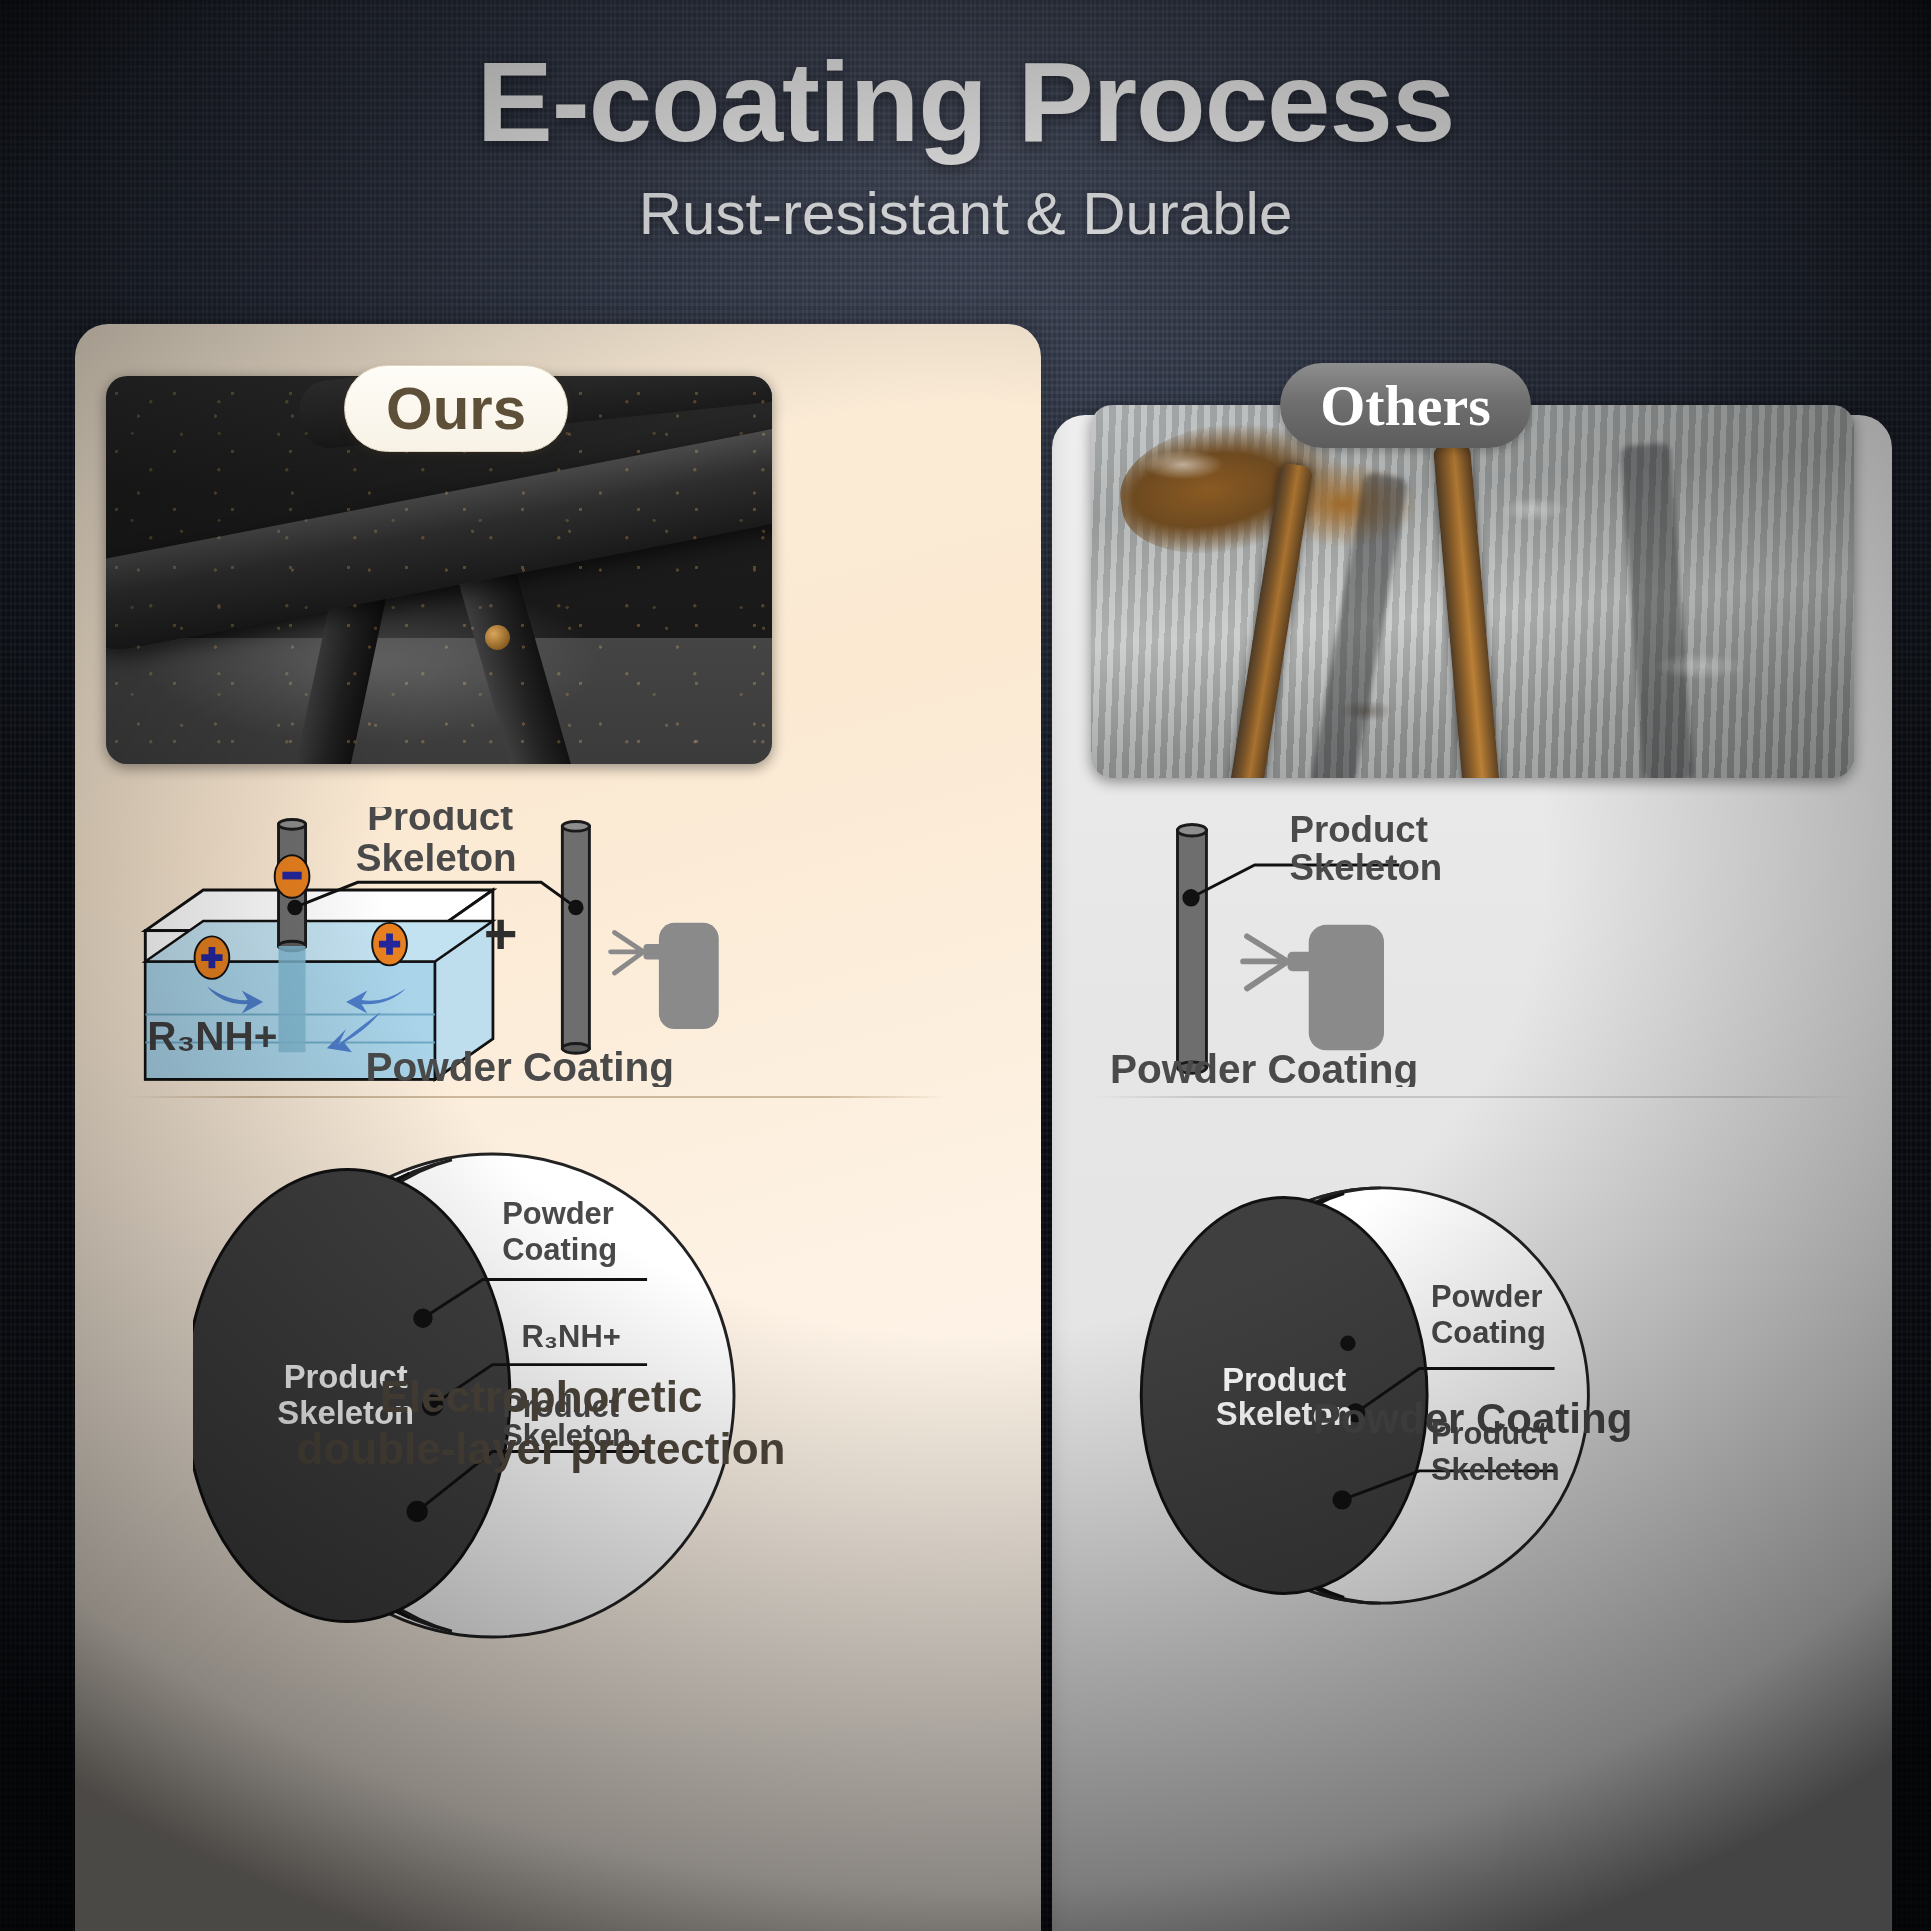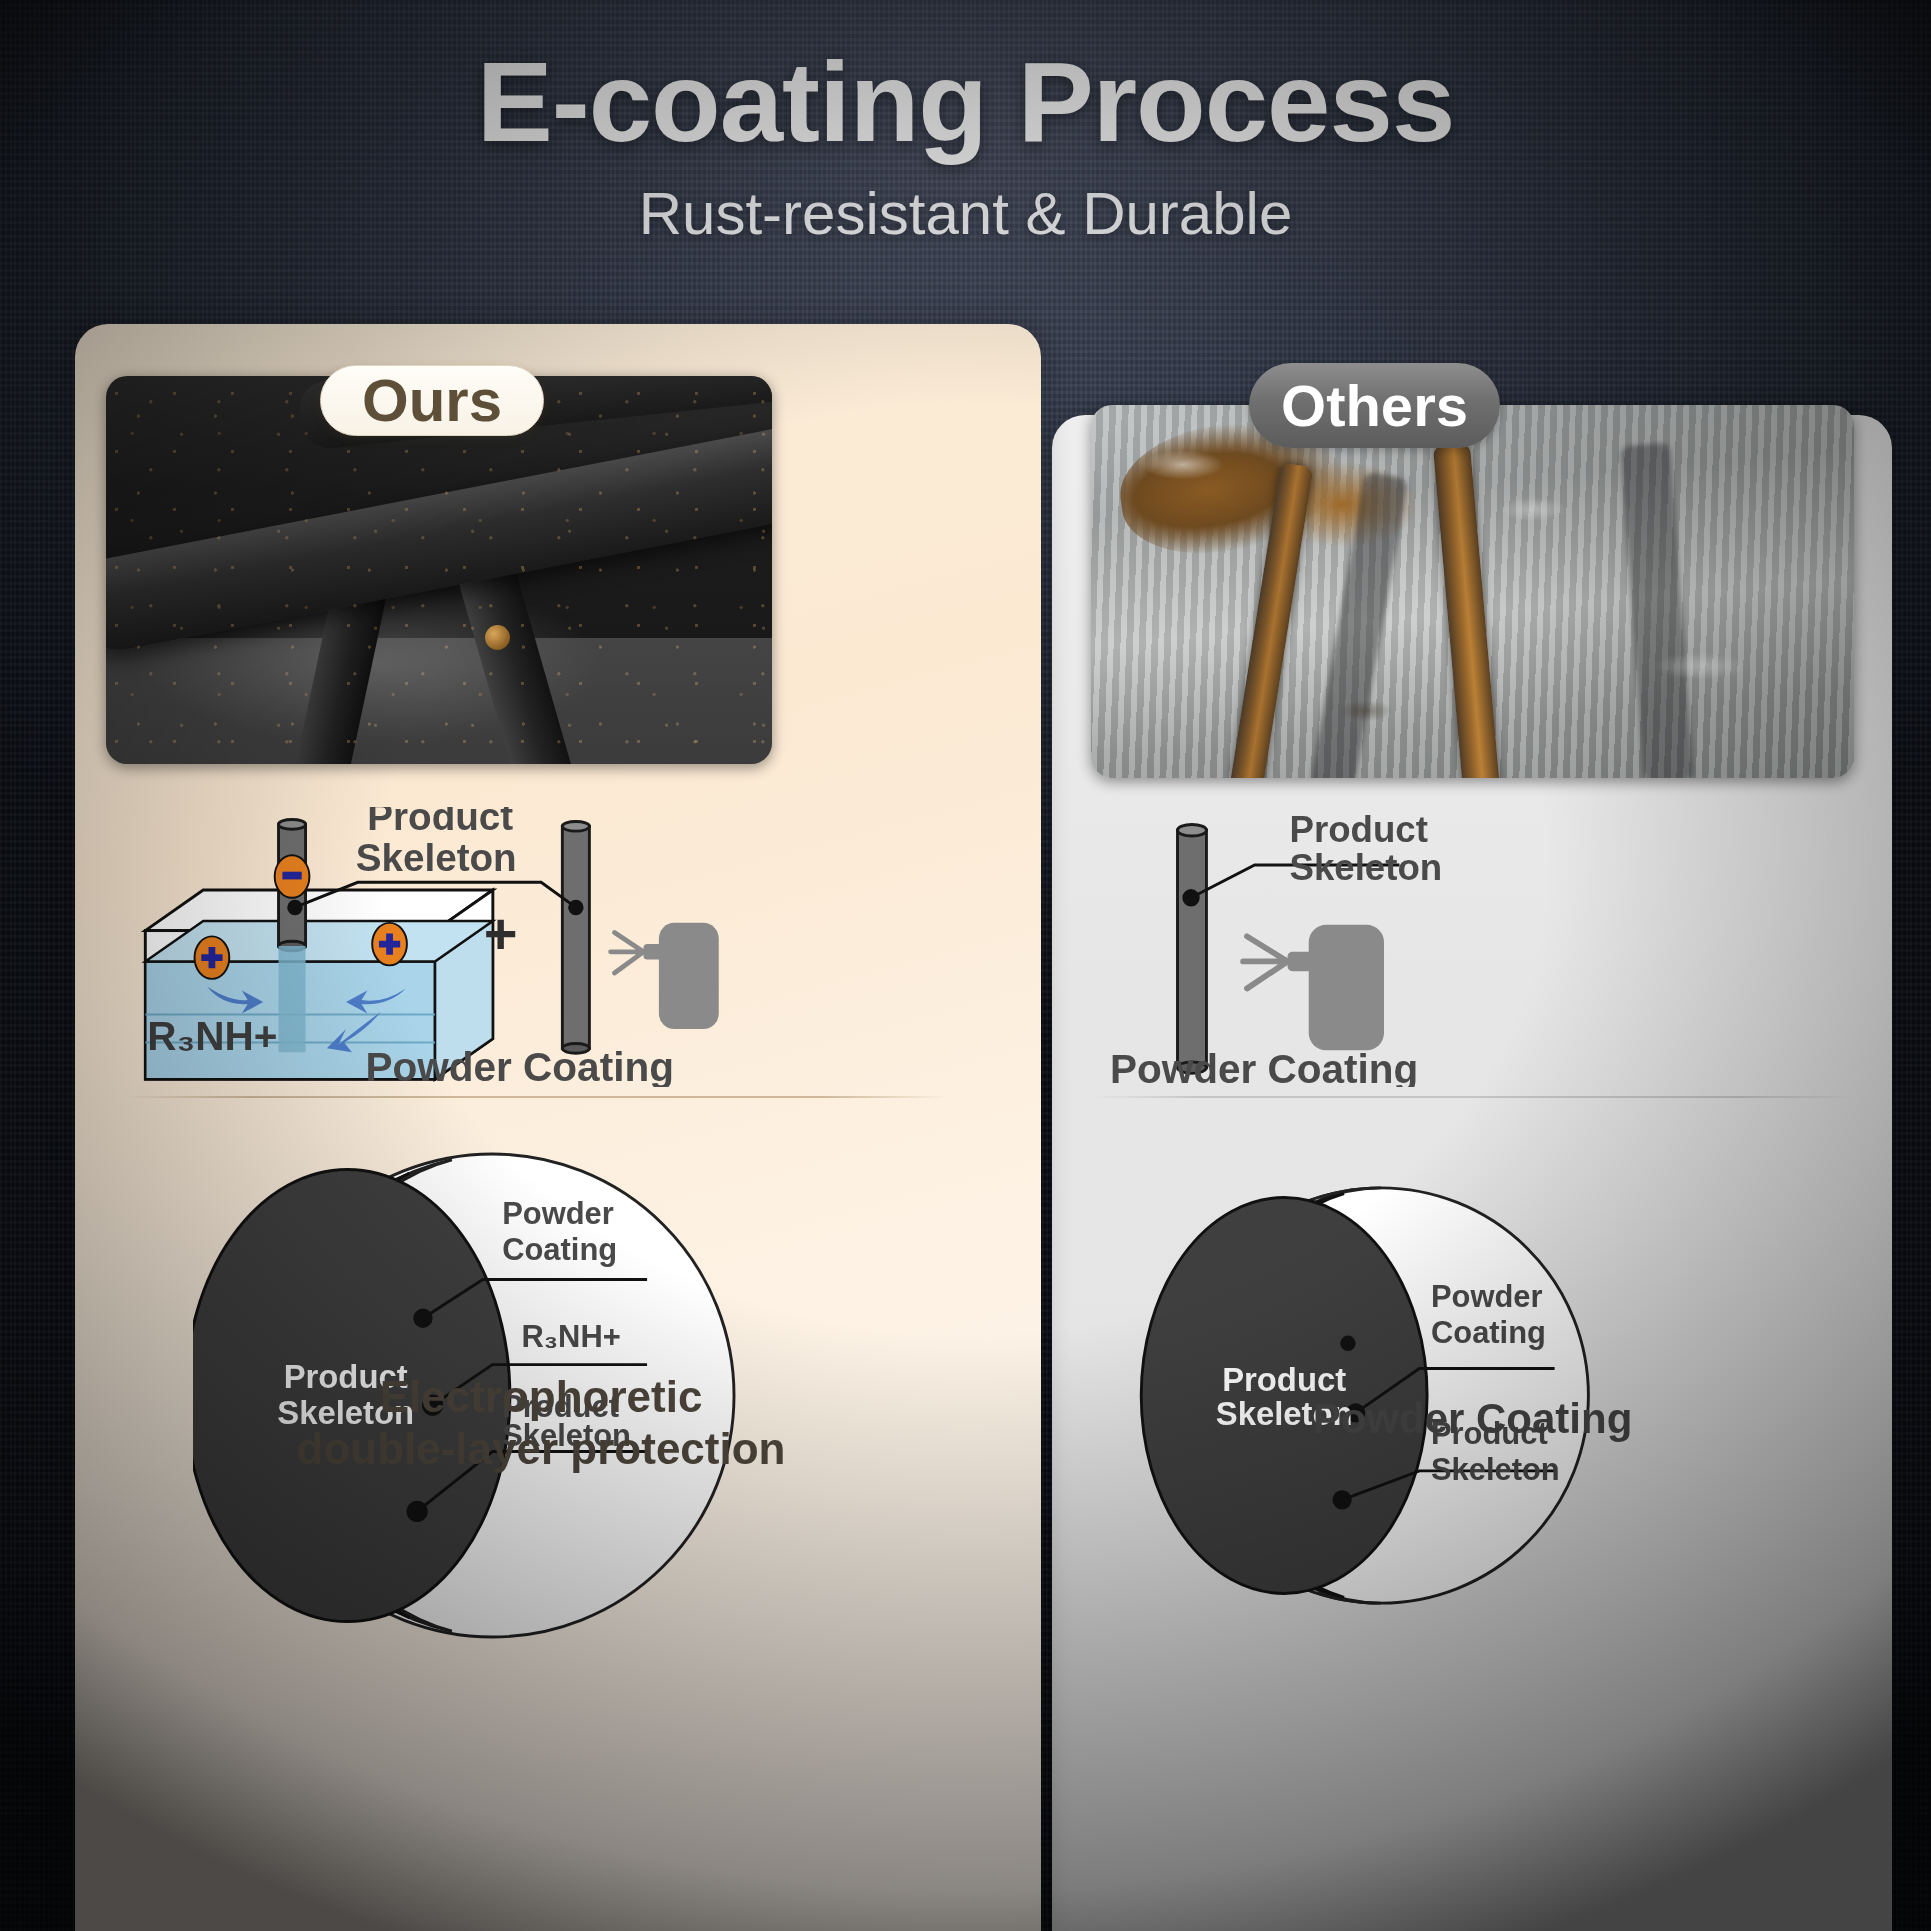--- a/index.html
+++ b/index.html
@@ -65,33 +65,34 @@
 
   
   .badge {
     position: absolute;
     display: flex; align-items: center; justify-content: center;
     font-weight: bold;
     border-radius: 58px;
     z-index: 20;
   }
   #badge-ours {
-    left: 320px; top: 41px; width: 224px; height: 71px;
+    left: 344px; top: 41px; width: 224px; height: 87px;
     background: linear-gradient(180deg, #fffdf8 0%, #f8f2e6 100%);
     color: #5d4f38;
     font-size: 60px;
     border: 1.9px solid #e2d6c0;
     box-shadow: 0 2.9px 9.7px rgba(90,70,40,0.18);
   }
   #badge-others {
-    left: 1249px; top: 39px; width: 251px; height: 85px;
+    left: 1280px; top: 39px; width: 251px; height: 85px;
     background: linear-gradient(180deg, #8e8e8e 0%, #6f6f6f 45%, #5c5c5c 100%);
     color: #ffffff;
     font-size: 58px;
     box-shadow: 0 2.9px 9.7px rgba(0,0,0,0.25);
+    font-family: Liberation Serif, serif;
   }
 
   
   .photo { position: absolute; border-radius: 21px; overflow: hidden; }
   #photo-ours {
     left: 106px; top: 52px; width: 666px; height: 388px;
     background:
       radial-gradient(ellipse 328px 116px at 40% 74%, rgba(120,120,120,0.55), rgba(0,0,0,0) 70%),
       linear-gradient(180deg, #2b2b2b 0%, #1d1d1d 30%, #151515 100%);
     box-shadow: 0 3.9px 13.5px rgba(0,0,0,0.4);

